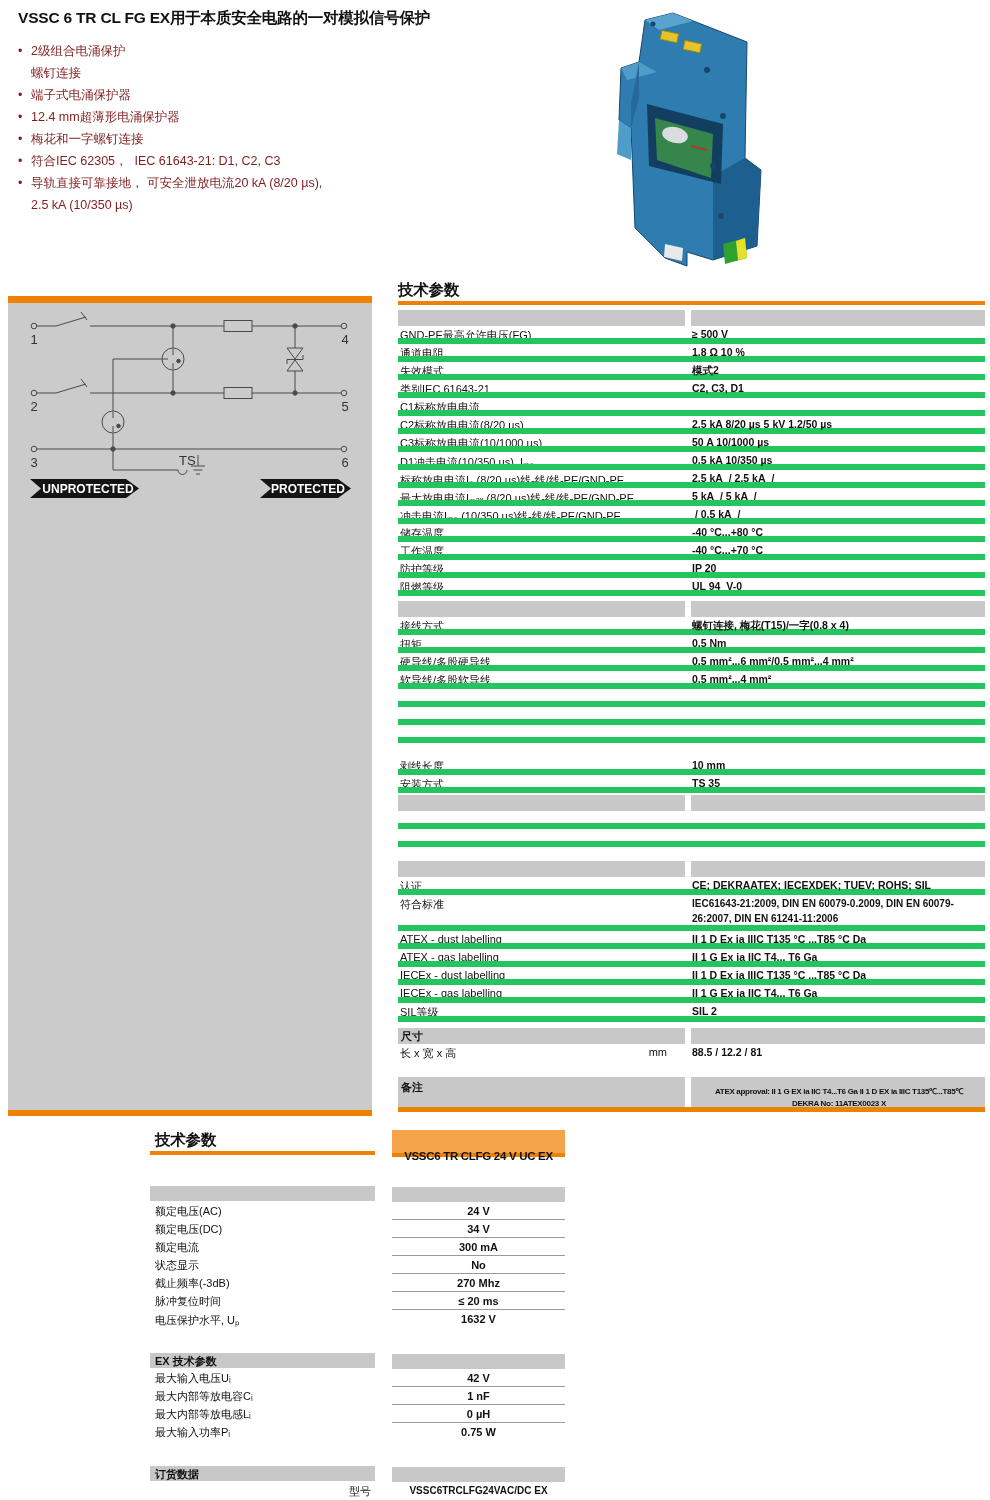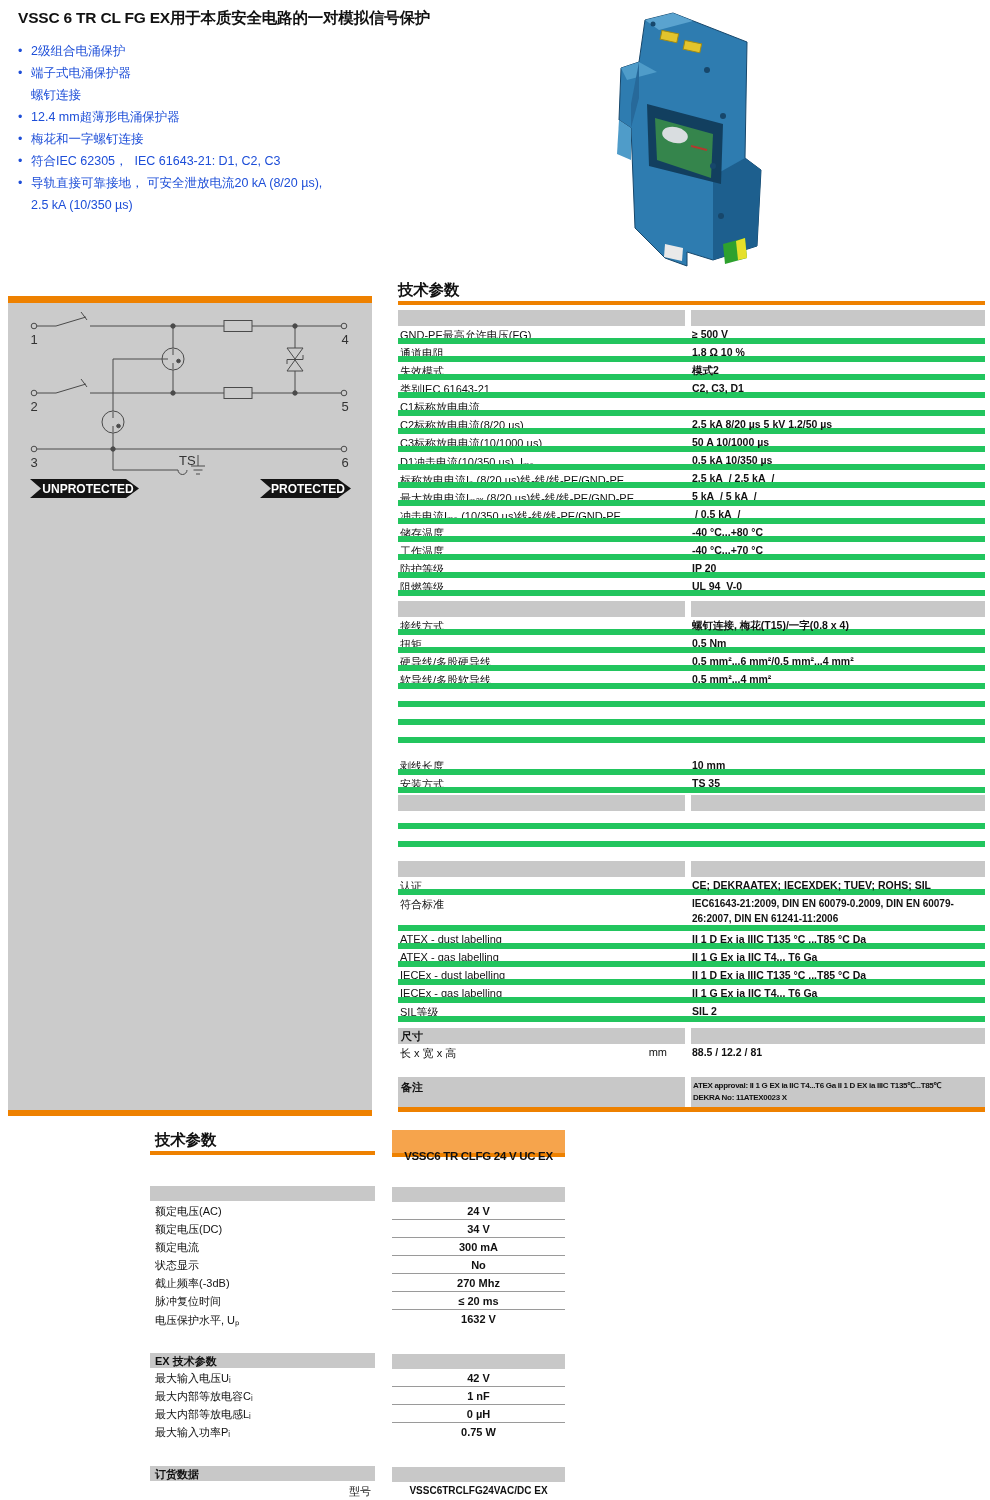--- a/index.html
+++ b/index.html
@@ -1,21 +1,21 @@
 <!DOCTYPE html>
 <html><head>
 <meta charset="utf-8">
 <style>
   html,body{margin:0;padding:0;background:#fff;}
   .page{position:relative;width:990px;height:1500px;background:#ffffff;
         font-family:"Liberation Sans", sans-serif;color:#111;overflow:hidden;}
 
   
   .title{position:absolute;left:18px;top:8px;font-size:15.5px;font-weight:bold;letter-spacing:-0.2px;}
-  .bullets{position:absolute;left:18px;top:40px;font-size:12.5px;line-height:22px;color:#1d4ed8;}
+  .bullets{position:absolute;left:18px;top:40px;font-size:12.5px;line-height:22px;color:#7f1d1d;}
   .bline .mk{display:inline-block;width:13px;}
   .product{position:absolute;left:595px;top:8px;}
 
   
   .panel{position:absolute;left:8px;top:296px;width:364px;height:820px;box-sizing:border-box;
          background:#cbcbcb;border-top:7px solid #EE8100;border-bottom:6px solid #EE8100;}
   .circuit{display:block;}
 
   
   .maintable{position:absolute;left:398px;top:280px;width:587px;}
@@ -32,21 +32,21 @@
   .trow.h19{height:19px;}
   .trow.h22{height:22px;}
   .tlabel{width:287px;font-size:11px;padding:2px 0 0 2px;box-sizing:border-box;white-space:nowrap;overflow:hidden;display:flex;}
   .tlabel .unit{margin-left:auto;padding-right:18px;}
   .tvalue{flex:1;font-weight:bold;font-size:10.5px;padding:2px 0 0 7px;box-sizing:border-box;white-space:nowrap;}
   .trow.tall .tvalue{white-space:normal;line-height:1.45;font-size:10px;}
   .noteband{display:flex;height:30px;}
   .noteband .bl{width:287px;background:#c8c8c8;font-size:11px;font-weight:bold;padding:3px 0 0 3px;box-sizing:border-box;}
   .noteband .gp{width:6px;background:#fff;}
   .noteband .br{flex:1;background:#c8c8c8;font-size:8px;font-weight:bold;letter-spacing:-0.3px;
-                padding:3px 0 0 2px;box-sizing:border-box;line-height:1.45;white-space:nowrap;}
+                padding:9px 0 0 2px;box-sizing:border-box;line-height:1.45;white-space:nowrap;text-align:center;}
 
   
   .vleft{position:absolute;left:150px;top:1130px;width:225px;}
   .vleft .theading{padding-left:5px;}
   .lband{height:15px;background:#c8c8c8;font-size:11px;font-weight:bold;padding:1px 0 0 5px;box-sizing:border-box;margin-top:26px;}
   .vrow{height:18px;font-size:11px;padding:3px 0 0 5px;box-sizing:border-box;white-space:nowrap;}
   .vrow.r{text-align:right;padding:3px 4px 0 0;}
   .vrow.h19{height:19px;}
   .noterow{display:flex;height:21px;background:#c8c8c8;font-size:11px;padding:4px 4px 0 5px;box-sizing:border-box;}
   .noterow .nl{font-weight:bold;}
@@ -66,22 +66,22 @@
          padding:5px 0 0 8px;box-sizing:border-box;white-space:nowrap;}
 </style>
 </head>
 <body>
 
 <div class="page">
 
   <div class="title">VSSC 6 TR CL FG EX用于本质安全电路的一对模拟信号保护</div>
   <div class="bullets">
     <div class="bline"><span class="mk">•</span><span>2级组合电涌保护</span></div>
+    <div class="bline"><span class="mk"></span><span>螺钉连接</span></div>
     <div class="bline"><span class="mk">•</span><span>端子式电涌保护器</span></div>
-    <div class="bline"><span class="mk"></span><span>螺钉连接</span></div>
     <div class="bline"><span class="mk">•</span><span>12.4 mm超薄形电涌保护器</span></div>
     <div class="bline"><span class="mk">•</span><span>梅花和一字螺钉连接</span></div>
     <div class="bline"><span class="mk">•</span><span>符合IEC 62305，&nbsp; IEC 61643-21: D1, C2, C3</span></div>
     <div class="bline"><span class="mk">•</span><span>导轨直接可靠接地，&nbsp;可安全泄放电流20 kA (8/20 µs),</span></div>
     <div class="bline"><span class="mk"></span><span>2.5 kA (10/350 µs)</span></div>
   </div>
 
   <svg class="product" width="180" height="262" viewBox="0 0 180 262">
     <polygon points="50,12 78,5 152,34 150,150 166,162 162,238 118,252 92,244 92,258 70,250 40,220 36,120 24,112 26,60 44,54" fill="#2e7cb0" stroke="#17476b" stroke-width="1"></polygon>
     <polygon points="150,150 166,162 162,238 118,252 118,168" fill="#1d5f8e"></polygon>

